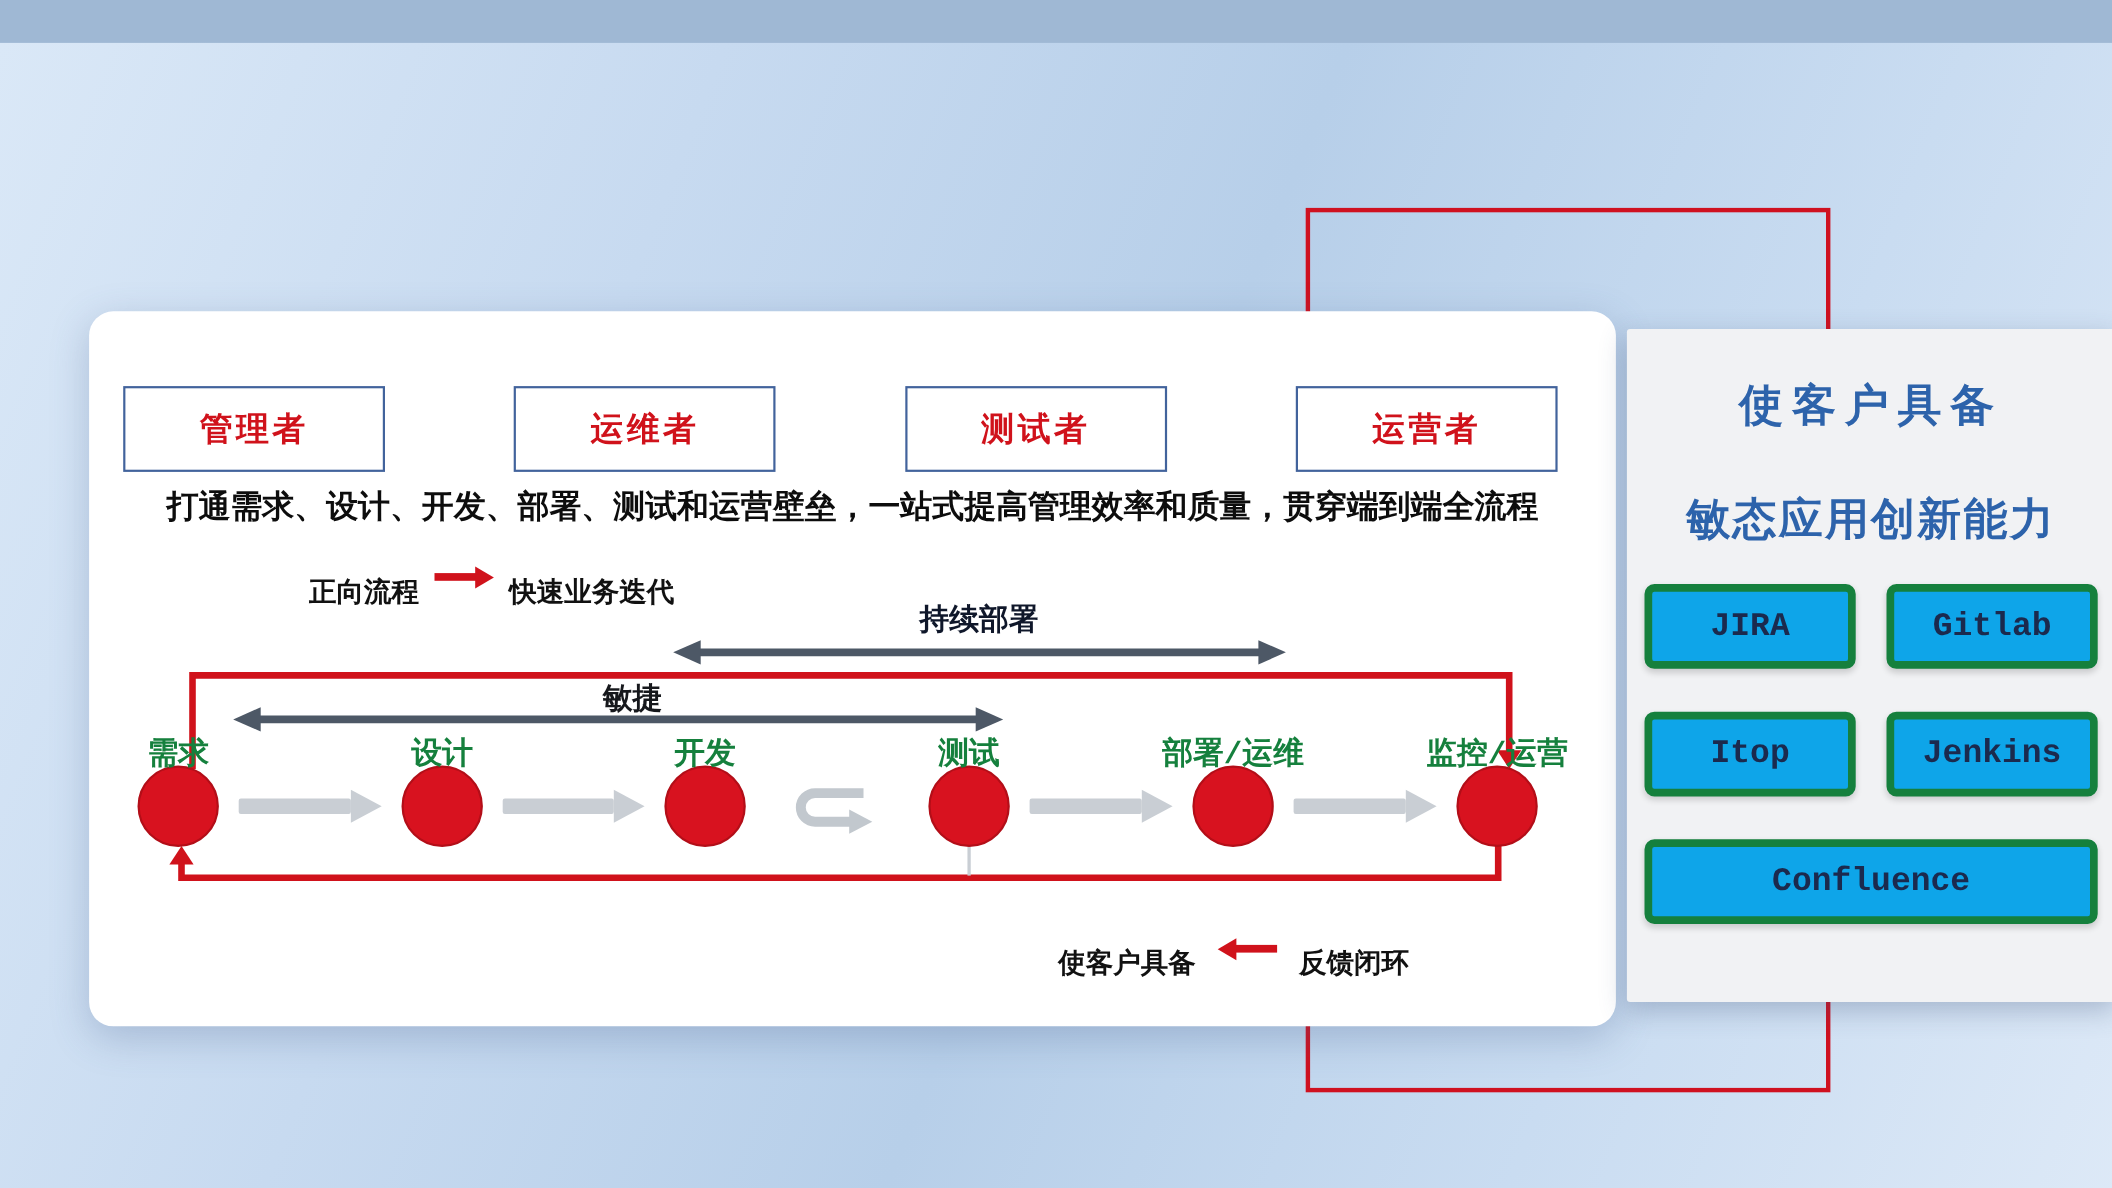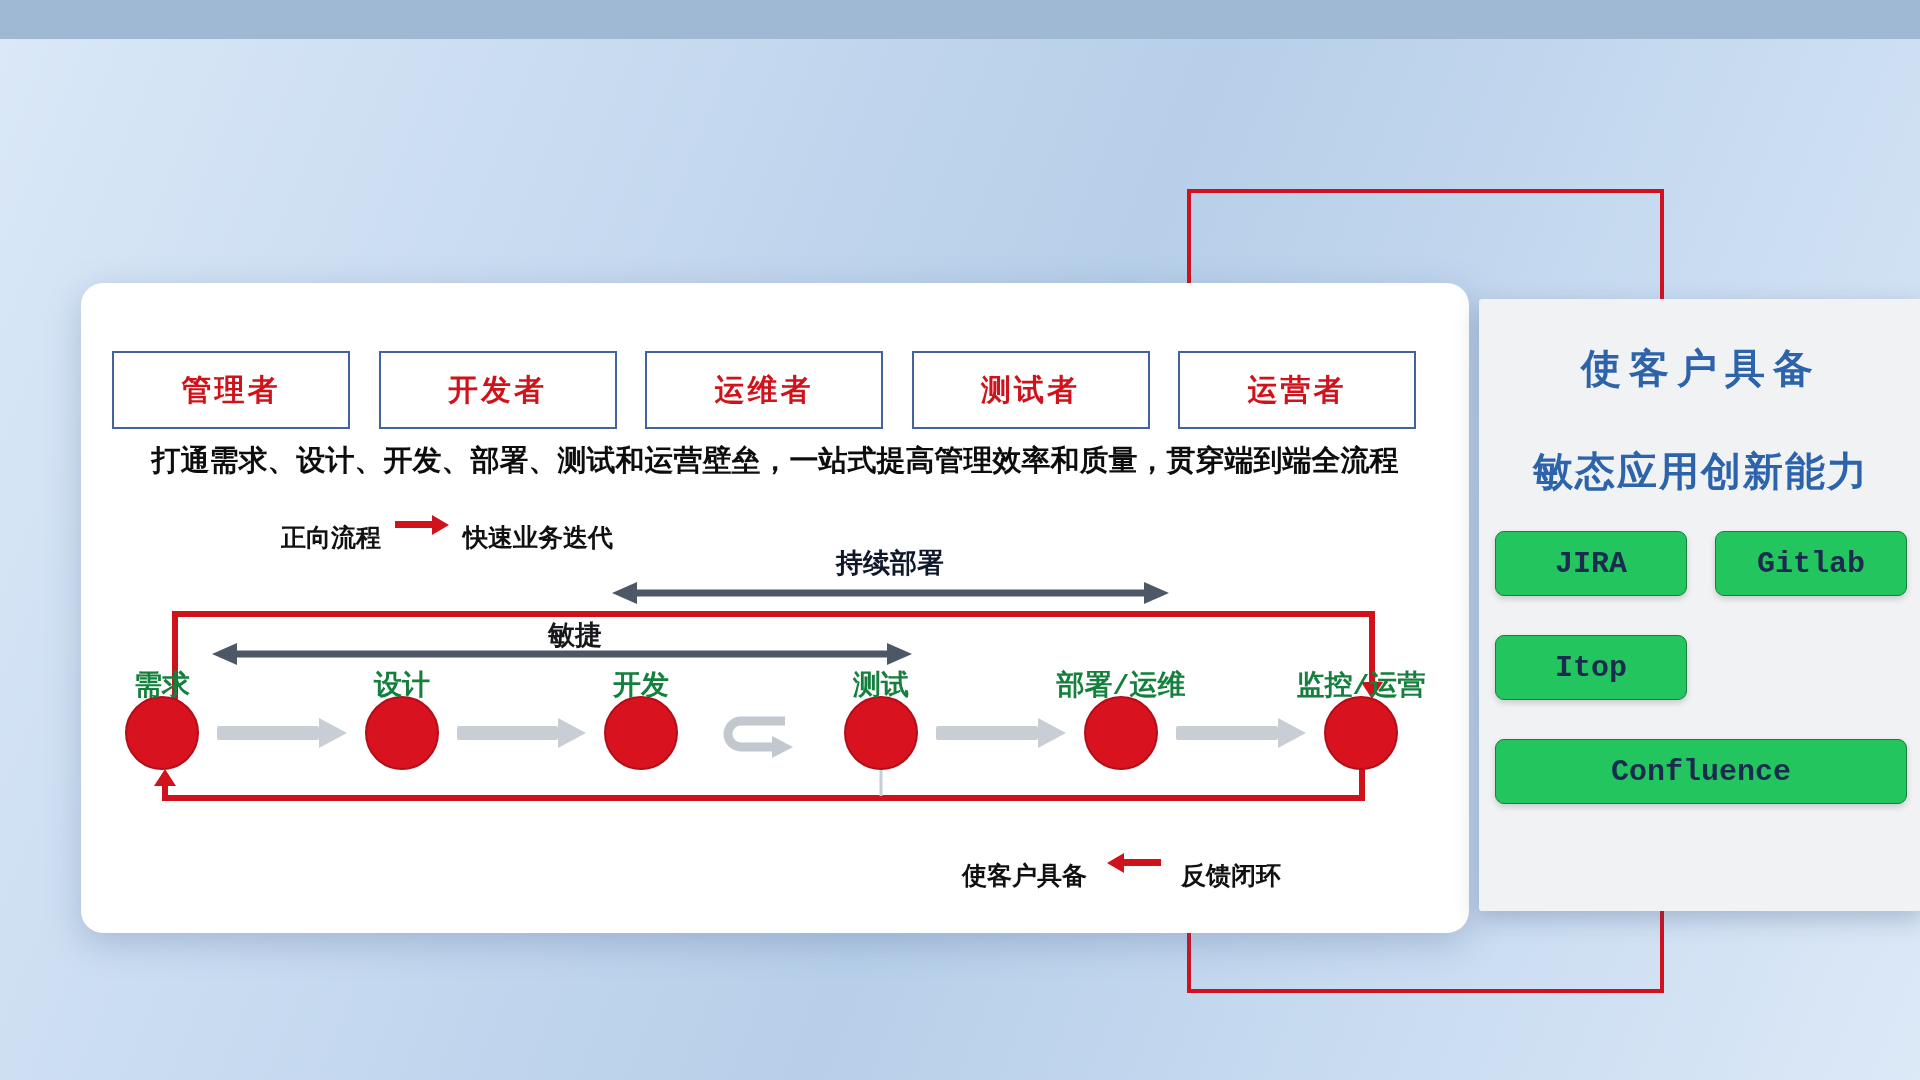--- a/index.html
+++ b/index.html
@@ -53,42 +53,39 @@
     background:#f1f2f4; border-radius:3px; box-shadow:0 8px 24px rgba(60,80,120,.30); z-index:3;
   }
   .panel-title { text-align:center; font-weight:bold; color:#2d63ab; }
   .t1 { margin-top:42px; font-size:40px; letter-spacing:8px; }
   .t2 { margin-top:48px; font-size:40px; letter-spacing:2px; }
   .tools {
     position:absolute; left:16px; right:16px; top:232px;
     display:grid; grid-template-columns:1fr 1fr; column-gap:28px; row-gap:39px;
   }
   .tool {
-    height:63px; background:#22c55e; border-radius:9px; border:1px solid #15803d;
+    height:63px; background:#0ea5e9; border-radius:9px; border:7px solid #15803d;
     box-shadow:0 3px 6px rgba(0,0,0,.16);
     display:flex; align-items:center; justify-content:center;
     font-size:30px; font-weight:bold; color:#1b2a4e;
   }
   .tool-wide { grid-column:1 / -1; }
 </style>
 </head>
 <body>
 
 <div class="stage">
 
   <div class="red-frame"></div>
 
   <div class="card">
 
     <div class="roles">
       <div class="role-box">
         <span>管理者</span>
-      </div>
-      <div class="role-box">
-        <span>开发者</span>
       </div>
       <div class="role-box">
         <span>运维者</span>
       </div>
       <div class="role-box">
         <span>测试者</span>
       </div>
       <div class="role-box">
         <span>运营者</span>
       </div>
@@ -169,17 +166,18 @@
     </div>
   </div>
 
   <div class="panel">
     <div class="panel-title t1">使客户具备</div>
     <div class="panel-title t2">敏态应用创新能力</div>
     <div class="tools">
       <div class="tool">JIRA</div>
       <div class="tool">Gitlab</div>
       <div class="tool">Itop</div>
+      <div class="tool">Jenkins</div>
       <div class="tool tool-wide">Confluence</div>
     </div>
   </div>
 
 </div>
 
 </body></html>

